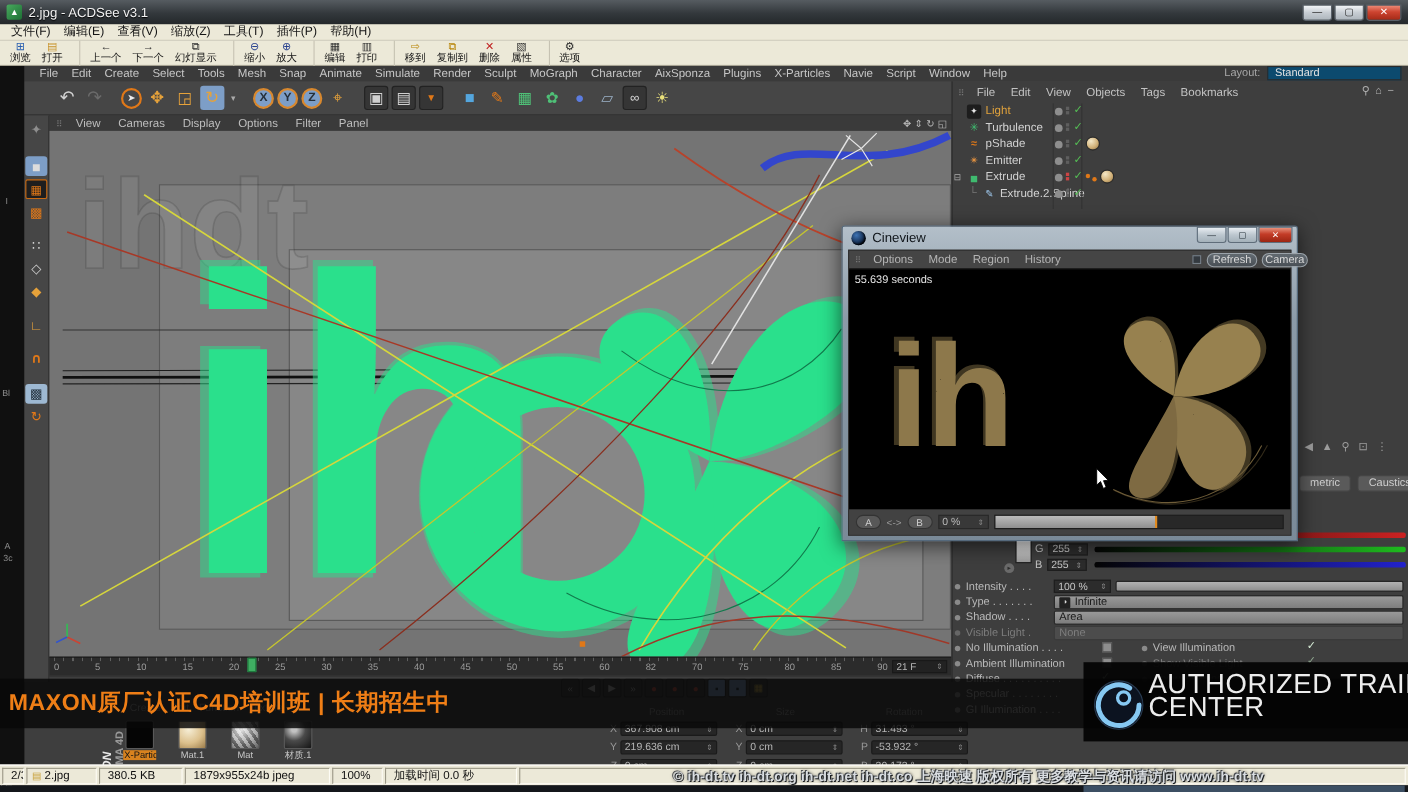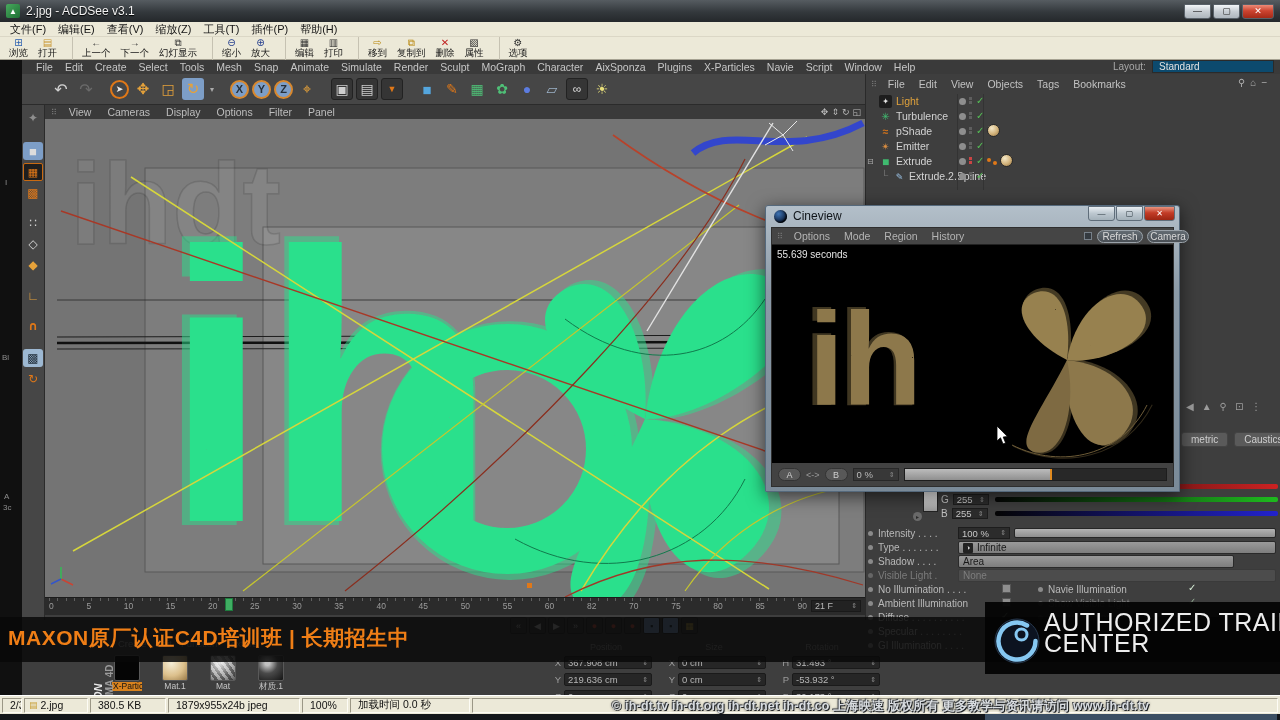--- a/index.html
+++ b/index.html
@@ -595,40 +595,40 @@
     </div>
   <div class="abs dd" style="left:958px;top:541px;width:318px">
       <span class="dic">◑</span>
       <span>Infinite</span>
     </div>
 
   <div class="abs alab" style="left:868px;top:555px">
       <span class="b"></span>
       <span class="t">Shadow . . . .</span>
     </div>
-  <div class="abs dd" style="left:958px;top:555px;width:276px">
+  <div class="abs dd" style="left:958px;top:555px;width:318px">
       <span>Area</span>
     </div>
 
   <div class="abs alab dim" style="left:868px;top:569px">
       <span class="b"></span>
       <span class="t">Visible Light .</span>
     </div>
   <div class="abs dd dim" style="left:958px;top:569px;width:318px">
       <span>None</span>
     </div>
 
   <div class="abs alab" style="left:868px;top:583px">
       <span class="b"></span>
       <span class="t">No Illumination . . . .</span>
     </div>
   <div class="abs cbx" style="left:1002px;top:584px"></div>
   <div class="abs alab" style="left:1038px;top:583px">
       <span class="b"></span>
-      <span class="t">Navie Illumination</span>
+      <span class="t">View Illumination</span>
     </div>
   <span class="abs chk" style="left:1188px;top:582px">✓</span>
 
   <div class="abs alab" style="left:868px;top:597px">
       <span class="b"></span>
       <span class="t">Ambient Illumination</span>
     </div>
   <div class="abs cbx" style="left:1002px;top:598px"></div>
   <div class="abs alab dim" style="left:1038px;top:597px">
       <span class="b"></span>

